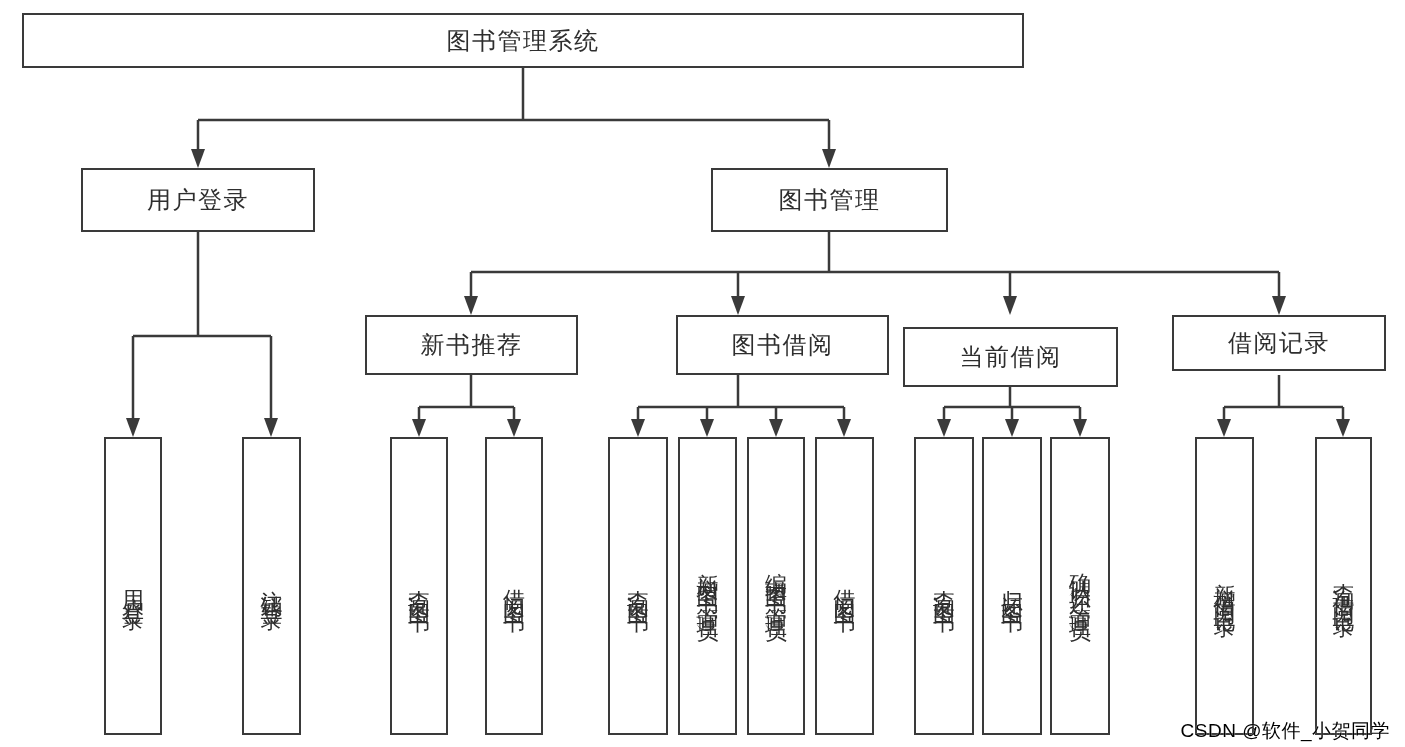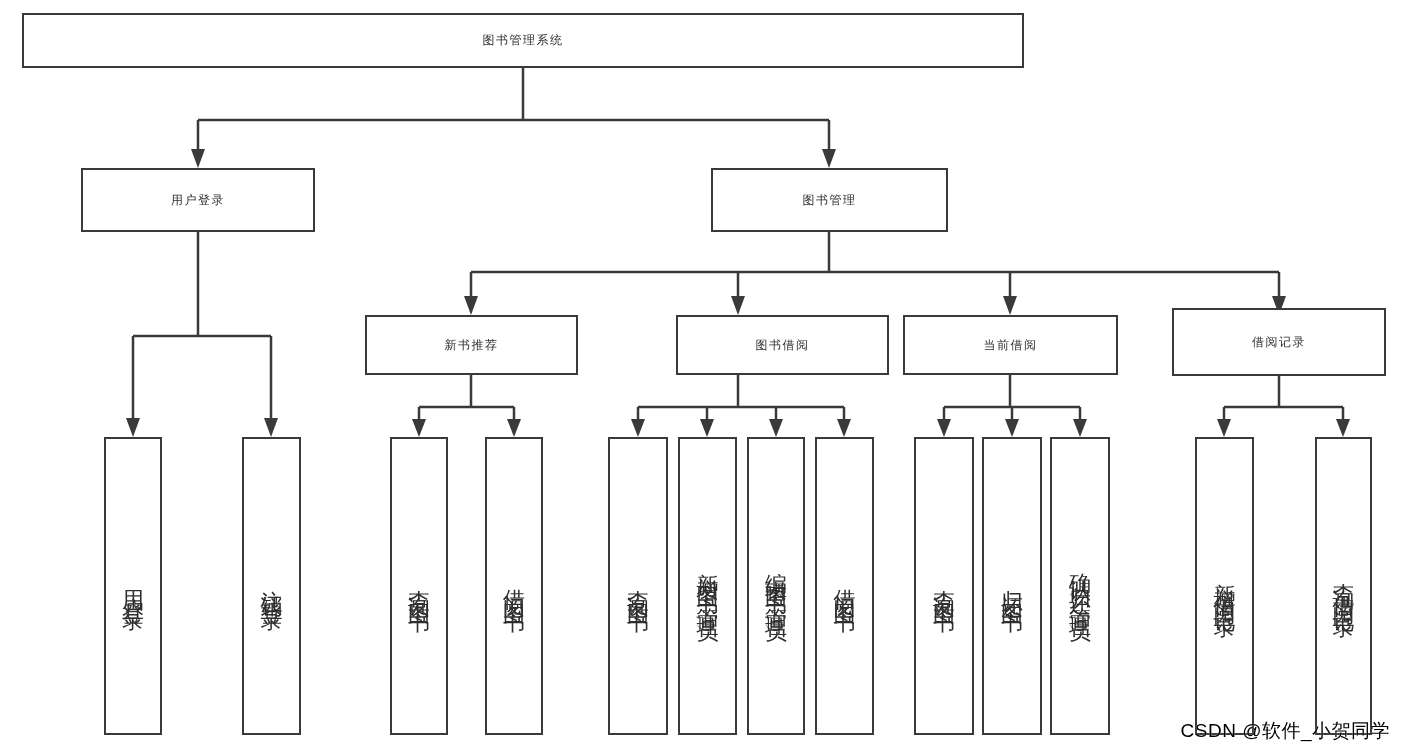--- a/index.html
+++ b/index.html
@@ -7,21 +7,21 @@
     width:1405px;height:747px;position:relative;overflow:hidden;
     font-family:"Liberation Sans", sans-serif;
   }
   .stage{position:absolute;left:0;top:0;width:1405px;height:747px;}
   svg.connectors{position:absolute;left:0;top:0;z-index:0;}
   .node{
     position:absolute;box-sizing:border-box;z-index:1;
     border:2.5px solid #3a3a3a;background:#ffffff;color:#2e2e2e;
     display:flex;align-items:center;justify-content:center;
   }
-  .hbox{font-size:12px;letter-spacing:1.5px;}
+  .hbox{font-size:24px;letter-spacing:1.5px;}
   .vbox .vtext{
     writing-mode:vertical-rl;
     text-orientation:mixed;
     font-size:22px;
     letter-spacing:7px;
     line-height:1;
     color:#2e2e2e;
   }
   .watermark{
     position:absolute;right:15px;bottom:3px;z-index:3;
@@ -84,24 +84,24 @@
   <div class="node hbox" style="left:711px;top:168px;width:237px;height:64px;">
     <span>图书管理</span>
   </div>
 
   <div class="node hbox" style="left:365px;top:315px;width:213px;height:60px;">
     <span>新书推荐</span>
   </div>
   <div class="node hbox" style="left:632px;top:315px;width:213px;height:60px;margin-left:44px;">
     <span>图书借阅</span>
   </div>
-  <div class="node hbox" style="left:903px;top:315px;width:215px;height:60px;">
+  <div class="node hbox" style="left:903px;top:327px;width:215px;height:60px;">
     <span>当前借阅</span>
   </div>
-  <div class="node hbox" style="left:1172px;top:308px;width:214px;height:68px;font-family:Liberation Serif, serif;">
+  <div class="node hbox" style="left:1172px;top:315px;width:214px;height:56px;font-family:Liberation Serif, serif;">
     <span>借阅记录</span>
   </div>
 
   <div class="node vbox" style="left:104px;top:437px;width:58px;height:298px;">
     <span class="vtext">用户登录</span>
   </div>
   <div class="node vbox" style="left:242px;top:437px;width:59px;height:298px;">
     <span class="vtext">注销登录</span>
   </div>
 

